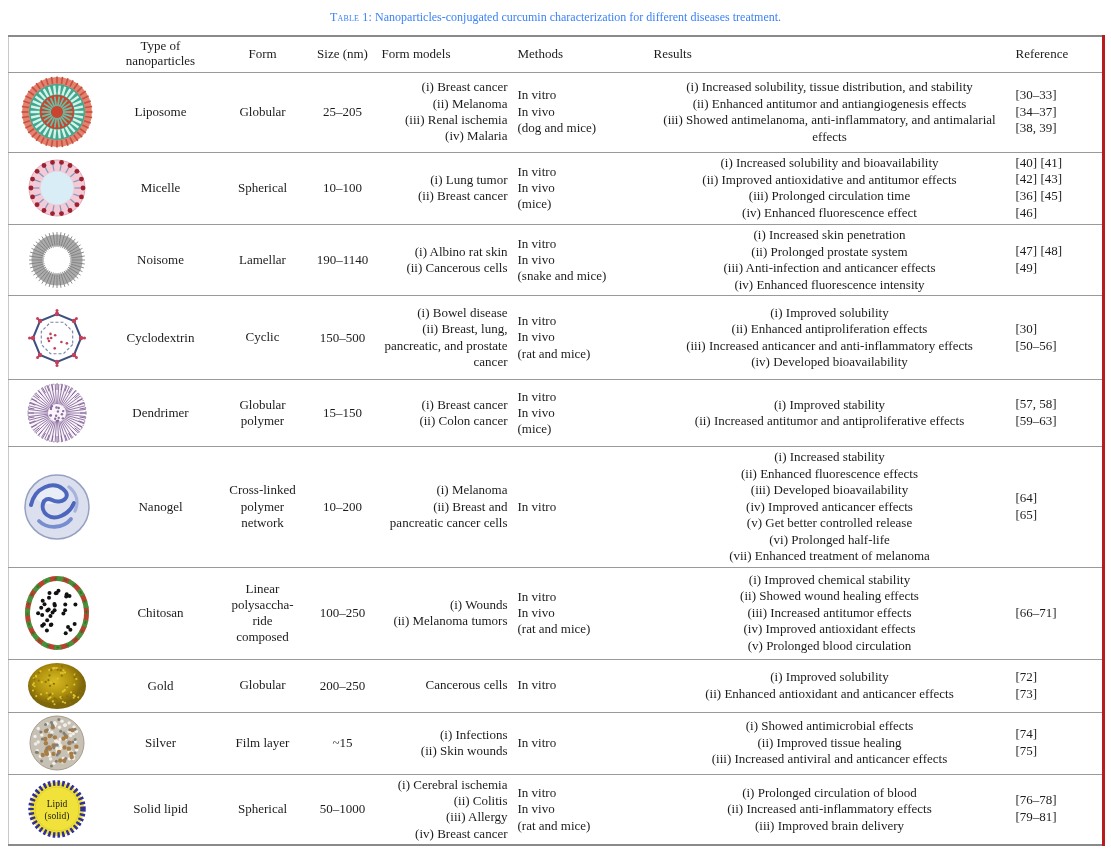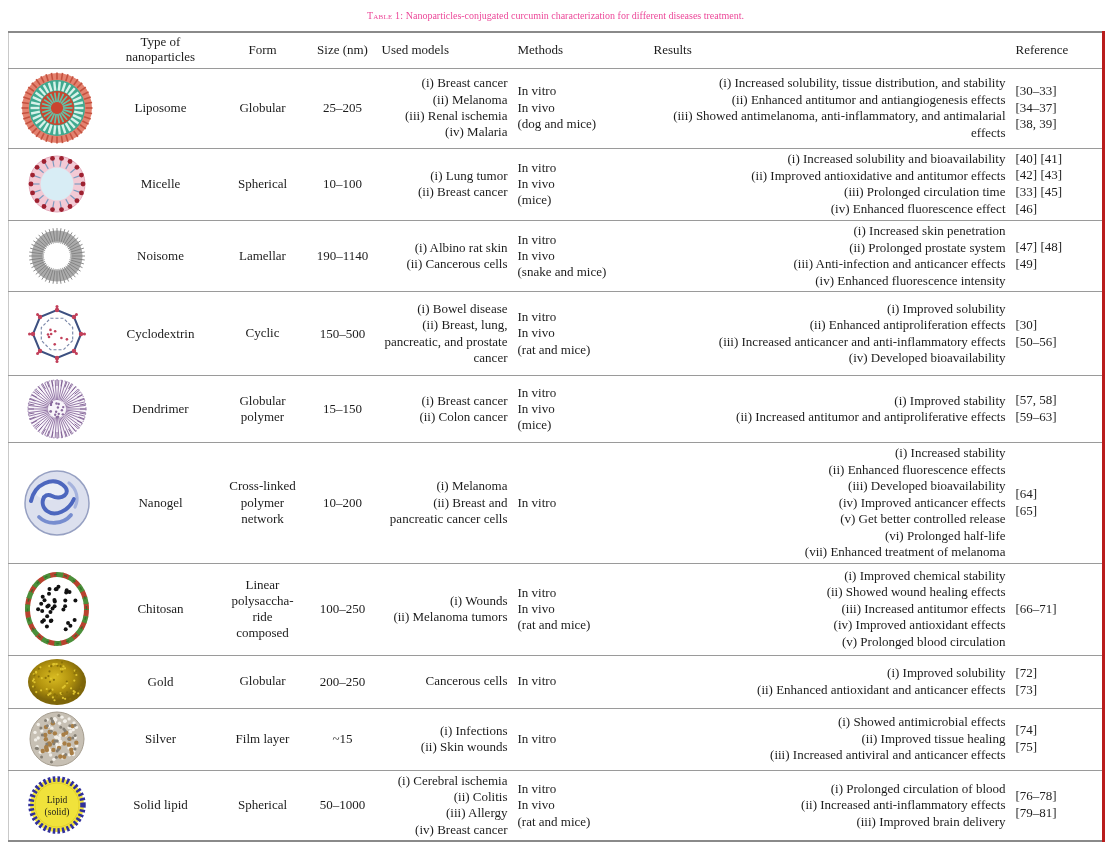--- a/index.html
+++ b/index.html
@@ -1,34 +1,34 @@
 <!DOCTYPE html>
 <html><head>
 <meta charset="utf-8">
 <style>
   html,body{margin:0;padding:0;background:#ffffff;}
   body{width:1111px;height:850px;font-family:"Liberation Serif",serif;color:#1c1c1c;}
   .page{padding:6px 8px 0 8px;}
-  .caption{text-align:center;font-size:10px;margin:4px 0 10px 0;color:#ec4899;}
+  .caption{text-align:center;font-size:12px;margin:4px 0 10px 0;color:#3b82f6;}
   .smallcaps{font-variant:small-caps;letter-spacing:.2px;}
   table.char{border-collapse:collapse;table-layout:fixed;width:1095px;font-size:13px;
     border-left:1px solid #c9c9c9;border-right:3px solid #b91c1c;}
   th,td{font-weight:normal;vertical-align:middle;padding:2px 5px;box-sizing:border-box;
     overflow:hidden;}
   thead th{border-top:2.5px solid #8a8a8a;border-bottom:1.5px solid #9a9a9a;height:36px;
     line-height:1.15;}
   tbody td{border-bottom:1.2px solid #9a9a9a;}
   tbody tr:last-child td{border-bottom:2.5px solid #8a8a8a;}
   .c-icon{width:96px;text-align:center;padding:1px 6px;}
   .c-type{width:112px;text-align:center;}
   .c-form{width:92px;text-align:center;line-height:1.25;}
   .c-size{width:68px;text-align:center;}
   .c-models{width:136px;text-align:right;line-height:1.26;}
   .c-methods{width:136px;text-align:left;line-height:1.26;margin-left:40px;}
-  .c-results{width:362px;text-align:right;line-height:1.27;}
+  .c-results{width:362px;text-align:center;line-height:1.27;}
   .c-ref{width:93px;text-align:left;line-height:1.3;}
   .ln{white-space:normal;}
   tr.r1 td{height:80px} tr.r2 td{height:64px} tr.r3 td{height:64px}
   tr.r4 td{height:84px} tr.r5 td{height:64px} tr.r6 td{height:120px}
   tr.r7 td{height:92px} tr.r8 td{height:50px} tr.r9 td{height:62px}
   tr.r10 td{height:68px}
   svg{display:block;margin:0 auto;overflow:visible;}
   svg text{font-family:"Liberation Serif",serif;}
 </style>
 </head>
@@ -40,21 +40,21 @@
     <span>Nanoparticles-conjugated curcumin characterization for different diseases treatment.</span>
   </div>
 
   <table class="char">
     <thead>
       <tr>
         <th class="c-icon"></th>
         <th class="c-type">Type of nanoparticles</th>
         <th class="c-form">Form</th>
         <th class="c-size">Size (nm)</th>
-        <th class="c-models" style="text-align:left">Used models</th>
+        <th class="c-models" style="text-align:left">Form models</th>
         <th class="c-methods" style="text-align:left">Methods</th>
         <th class="c-results" style="text-align:left">Results</th>
         <th class="c-ref">Reference</th>
       </tr>
     </thead>
     <tbody>
 
       <tr class="r1">
         <td class="c-icon">
           <svg width="76" height="76" viewBox="0 0 76 76">
@@ -248,21 +248,21 @@
           </td>
         <td class="c-results">
             <div class="ln">(i) Increased solubility and bioavailability</div>
             <div class="ln">(ii) Improved antioxidative and antitumor effects</div>
             <div class="ln">(iii) Prolonged circulation time</div>
             <div class="ln">(iv) Enhanced fluorescence effect</div>
           </td>
         <td class="c-ref">
             <div class="ln">[40] [41]</div>
             <div class="ln">[42] [43]</div>
-            <div class="ln">[33] [45]</div>
+            <div class="ln">[36] [45]</div>
             <div class="ln">[46]</div>
           </td>
       </tr>
 
       <tr class="r3">
         <td class="c-icon">
           <svg width="62" height="62" viewBox="0 0 62 62">
             <circle cx="31" cy="31" r="20" fill="none" stroke="#ababab" stroke-width="11"></circle>
             <g>
                 <line x1="44.00" y1="31.00" x2="59.00" y2="31.00" stroke="#7f7f7f" stroke-width="0.9"></line>

